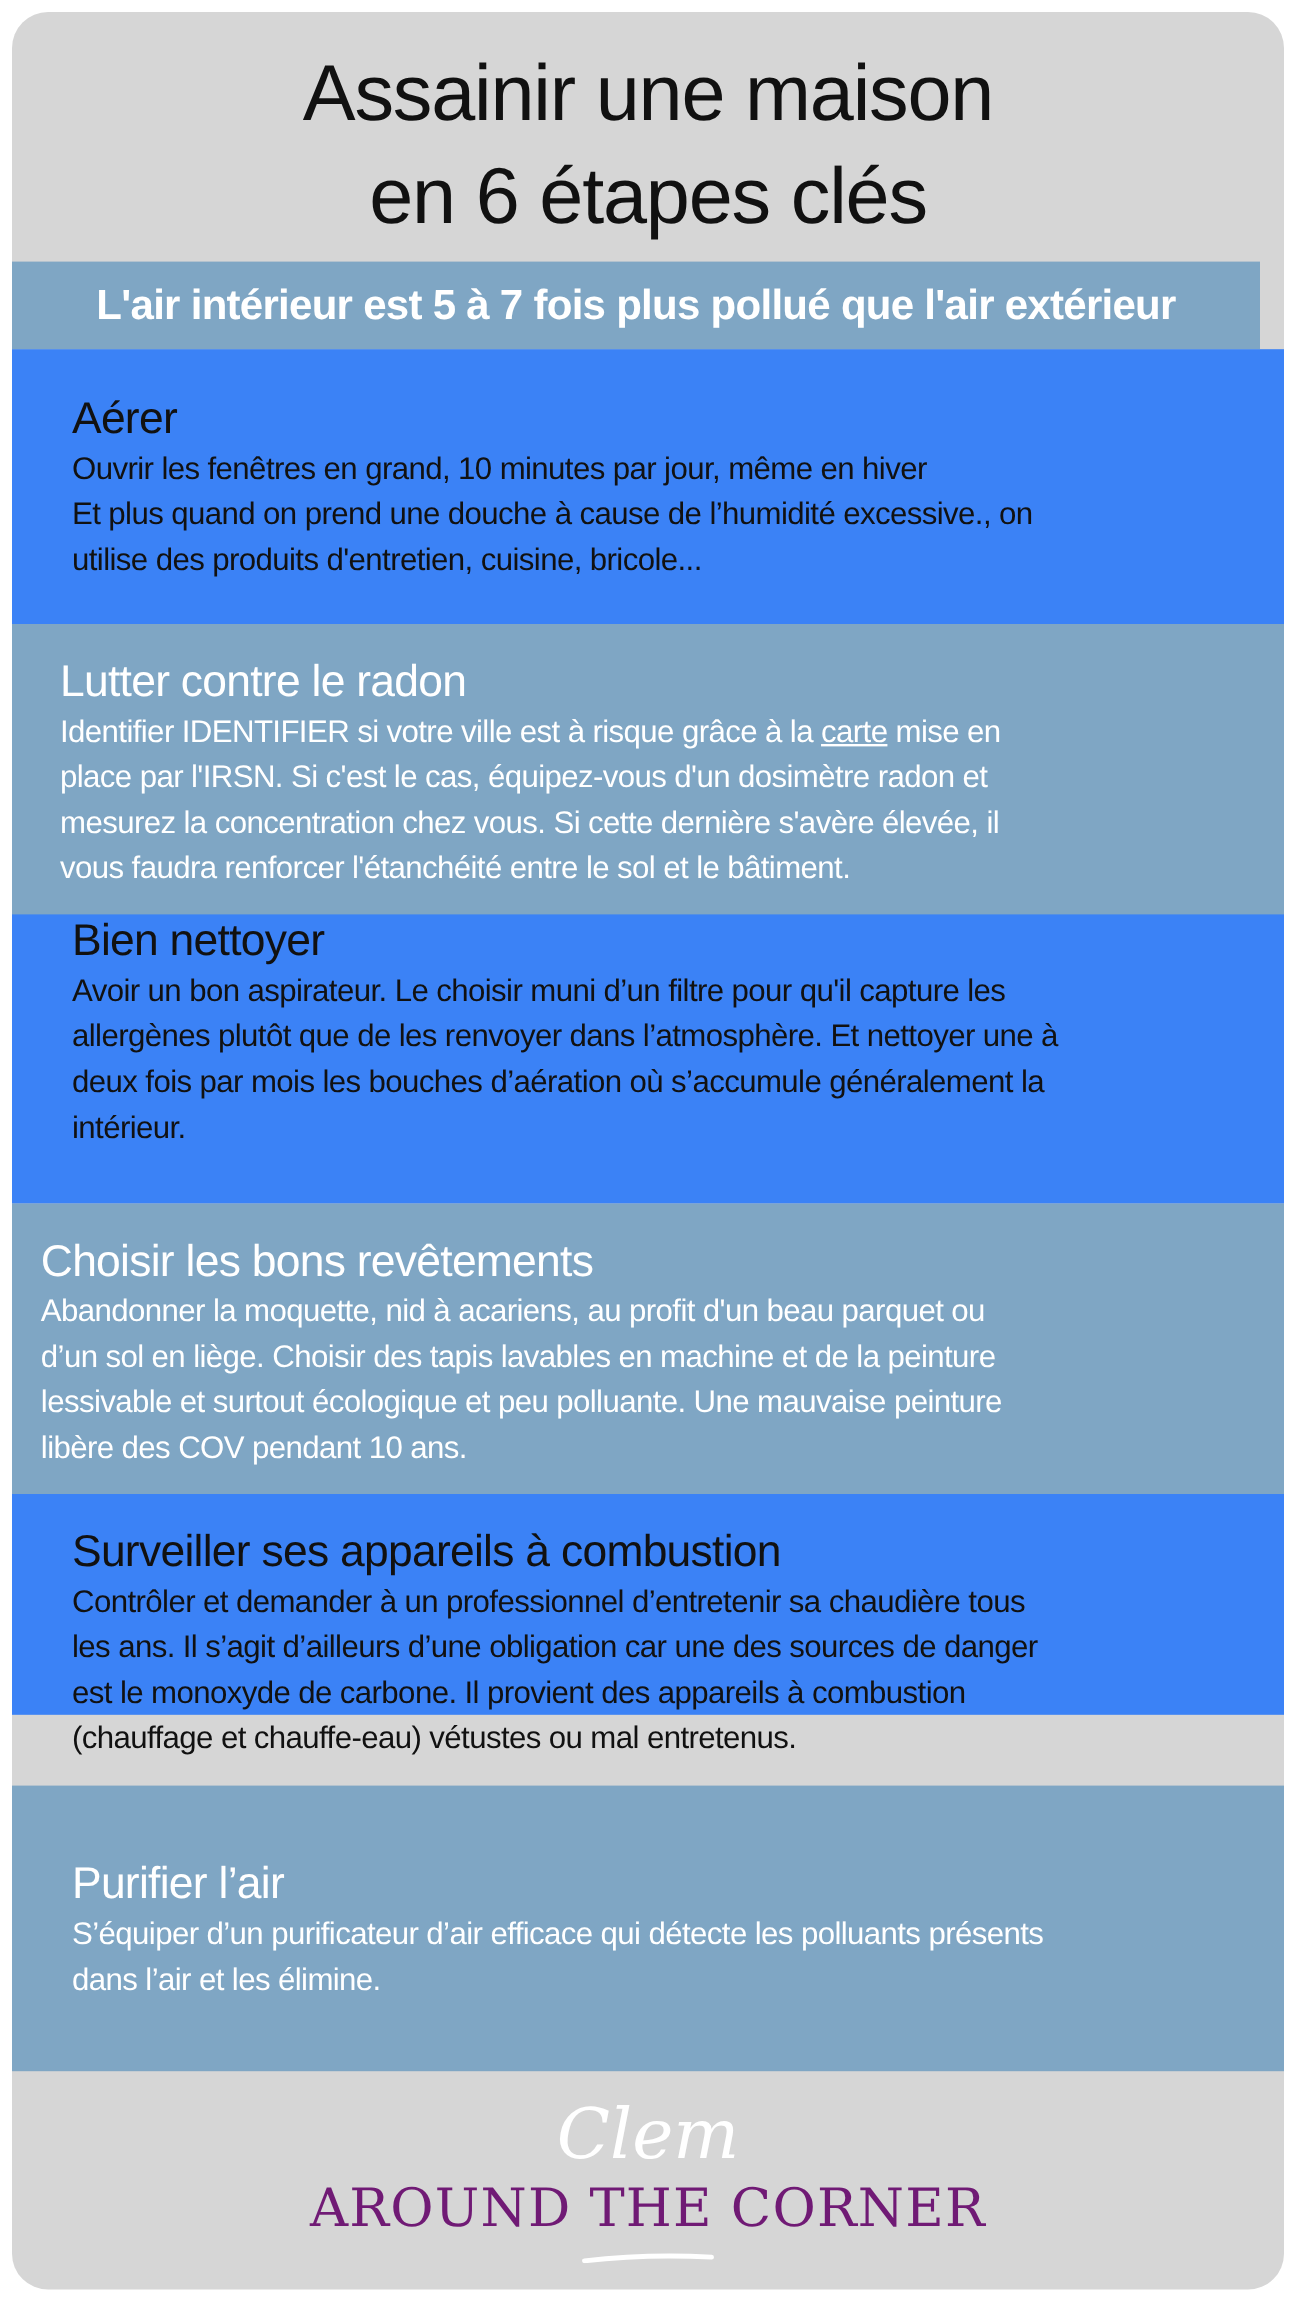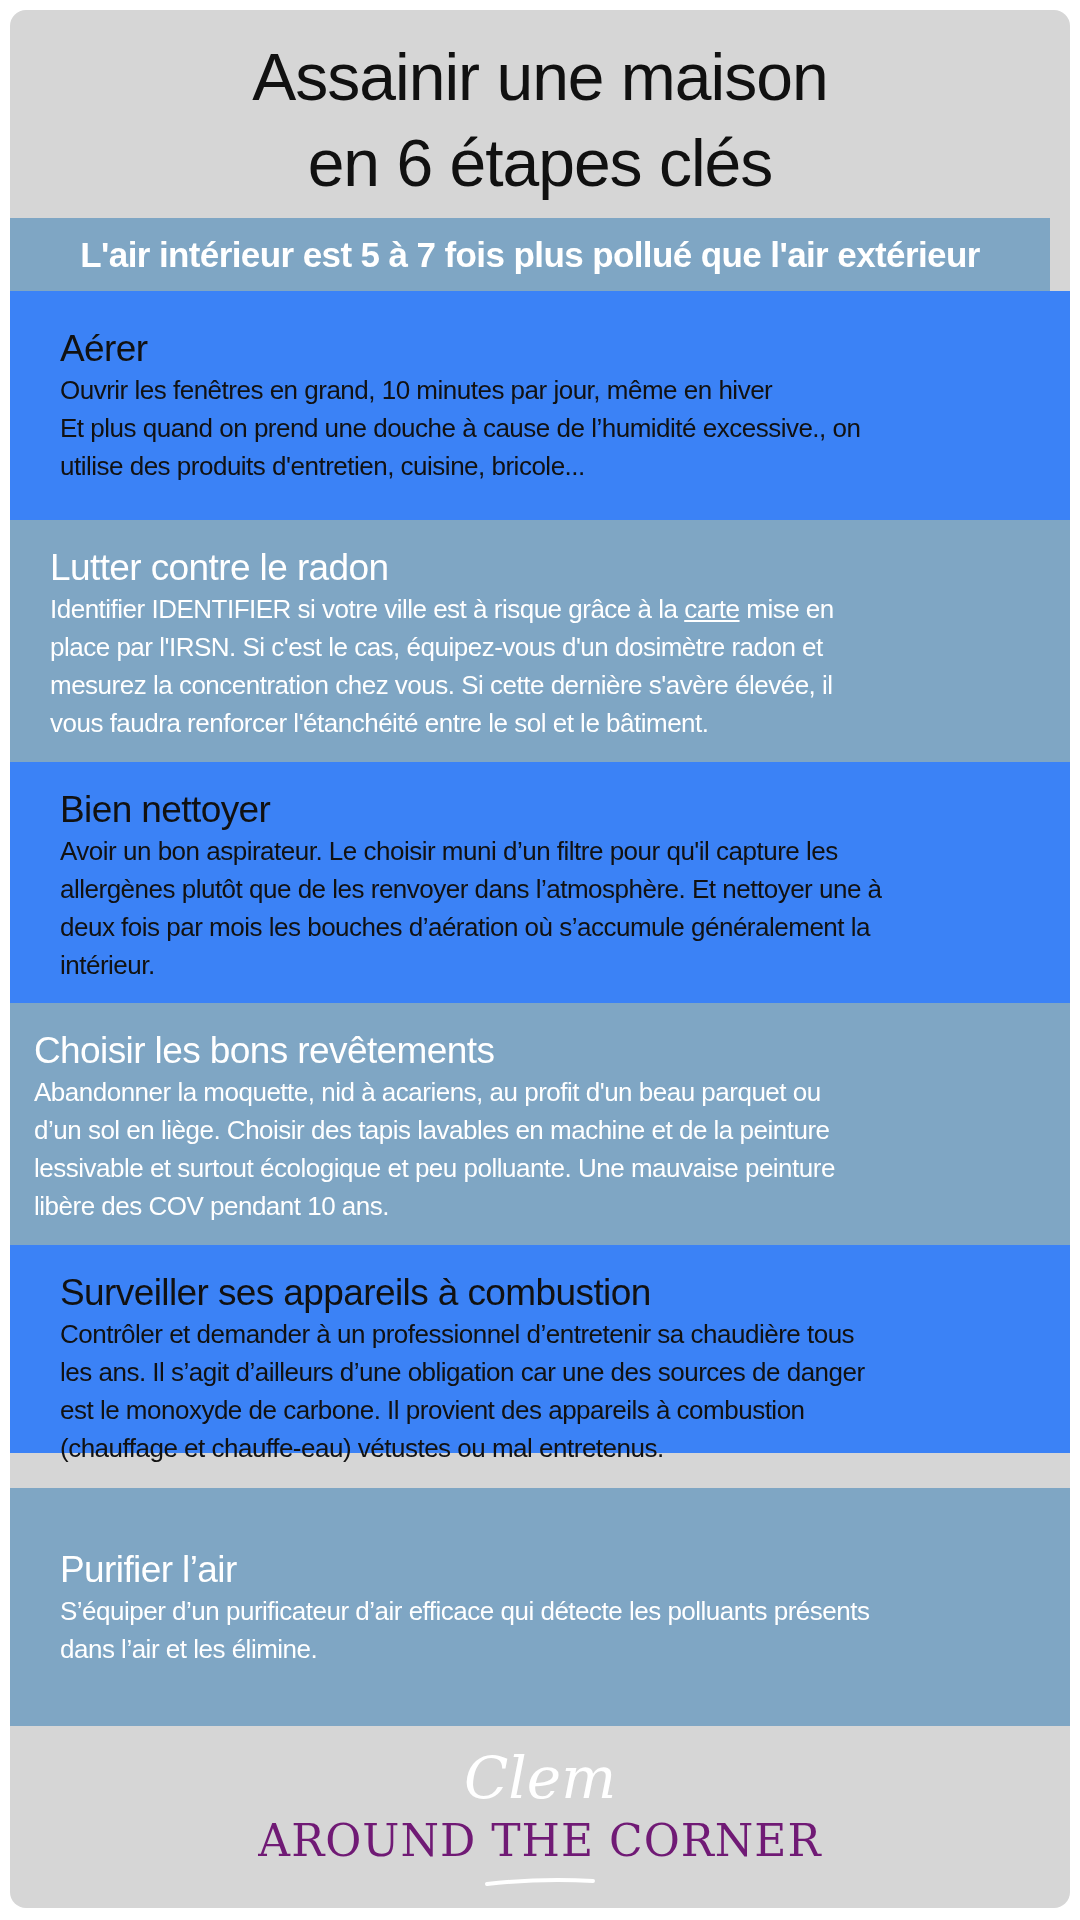--- a/index.html
+++ b/index.html
@@ -10,21 +10,21 @@
       background: #ffffff;
       overflow: hidden;
     }
     .card {
       position: absolute;
       left: 10px;
       top: 10px;
       width: 1060px;
       height: 1898px;
       background: #d6d6d6;
-      border-radius: 16px;
+      border-radius: 30px;
       overflow: hidden;
     }
     .title {
       position: absolute;
       left: 0;
       top: 24px;
       width: 1060px;
       text-align: center;
       font-family: "Liberation Sans", sans-serif;
       font-size: 66px;
@@ -140,37 +140,37 @@
   </div>
 
   <div class="section blue" style="top:510px;height:260px;padding-top:26px;padding-left:40px;">
     <h2>Lutter contre le radon</h2>
     <p><span>Identifier IDENTIFIER si votre ville est à risque grâce à la </span><span class="link">carte</span><span> mise en</span></p>
     <p>place par l'IRSN. Si c'est le cas, équipez-vous d'un dosimètre radon et</p>
     <p>mesurez la concentration chez vous. Si cette dernière s'avère élevée, il</p>
     <p>vous faudra renforcer l'étanchéité entre le sol et le bâtiment.</p>
   </div>
 
-  <div class="section gray" style="top:752px;height:241px;padding-top:26px;">
+  <div class="section gray" style="top:752px;height:241px;">
     <h2>Bien nettoyer</h2>
     <p>Avoir un bon aspirateur. Le choisir muni d’un filtre pour qu'il capture les</p>
     <p>allergènes plutôt que de les renvoyer dans l’atmosphère. Et nettoyer une à</p>
     <p>deux fois par mois les bouches d’aération où s’accumule généralement la</p>
     <p>intérieur.</p>
   </div>
 
   <div class="section blue" style="top:993px;height:242px;padding-top:26px;padding-left:24px;">
     <h2>Choisir les bons revêtements</h2>
     <p>Abandonner la moquette, nid à acariens, au profit d'un beau parquet ou</p>
     <p>d’un sol en liège. Choisir des tapis lavables en machine et de la peinture</p>
     <p>lessivable et surtout écologique et peu polluante. Une mauvaise peinture</p>
     <p>libère des COV pendant 10 ans.</p>
   </div>
 
-  <div class="section gray" style="top:1235px;height:208px;padding-top:26px;">
+  <div class="section gray" style="top:1235px;height:184px;padding-top:26px;">
     <h2>Surveiller ses appareils à combustion</h2>
     <p>Contrôler et demander à un professionnel d’entretenir sa chaudière tous</p>
     <p>les ans. Il s’agit d’ailleurs d’une obligation car une des sources de danger</p>
     <p>est le monoxyde de carbone. Il provient des appareils à combustion</p>
     <p>(chauffage et chauffe-eau) vétustes ou mal entretenus.</p>
   </div>
 
   <div class="section blue" style="top:1478px;height:238px;padding-top:60px;">
     <h2>Purifier l’air</h2>
     <p>S’équiper d’un purificateur d’air efficace qui détecte les polluants présents</p>

